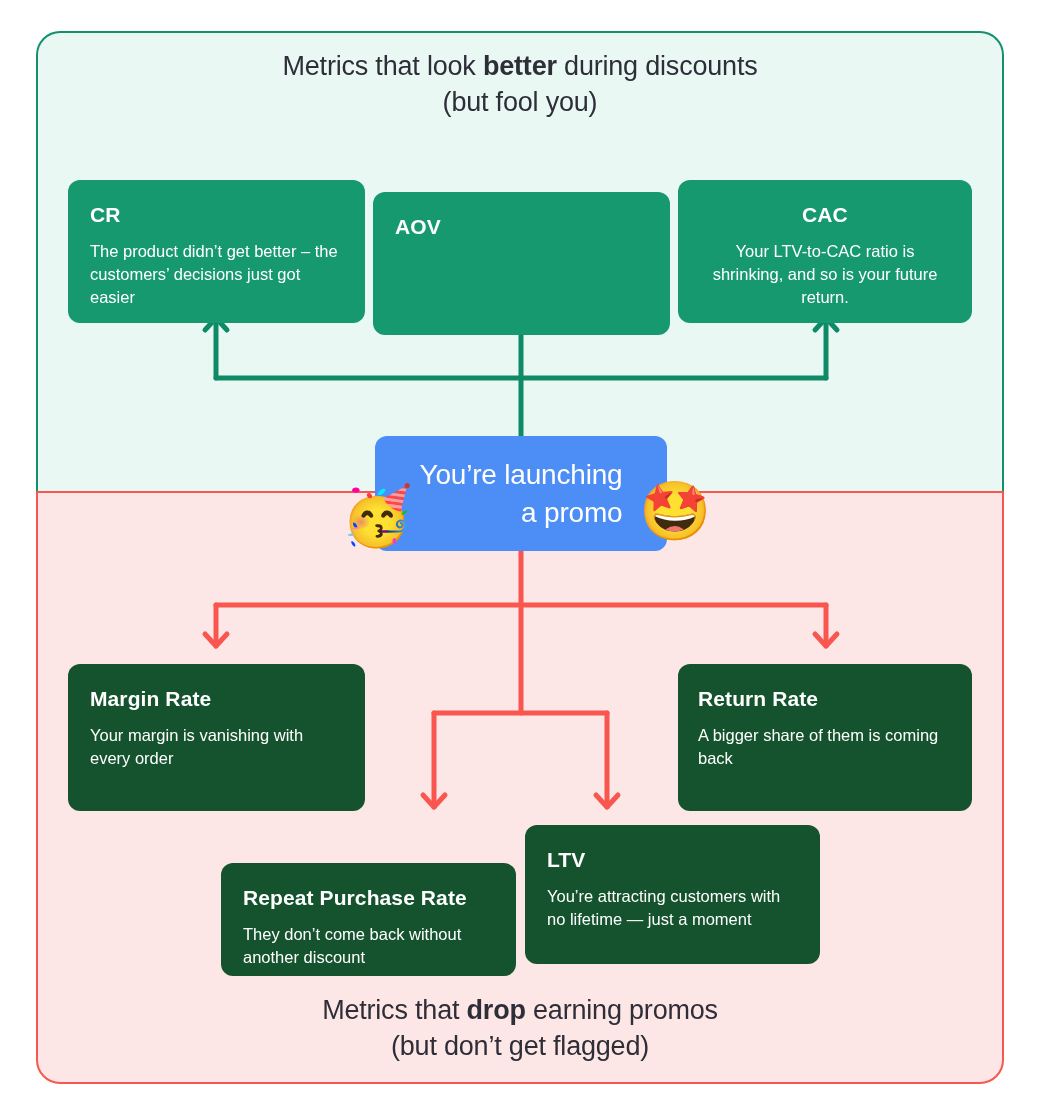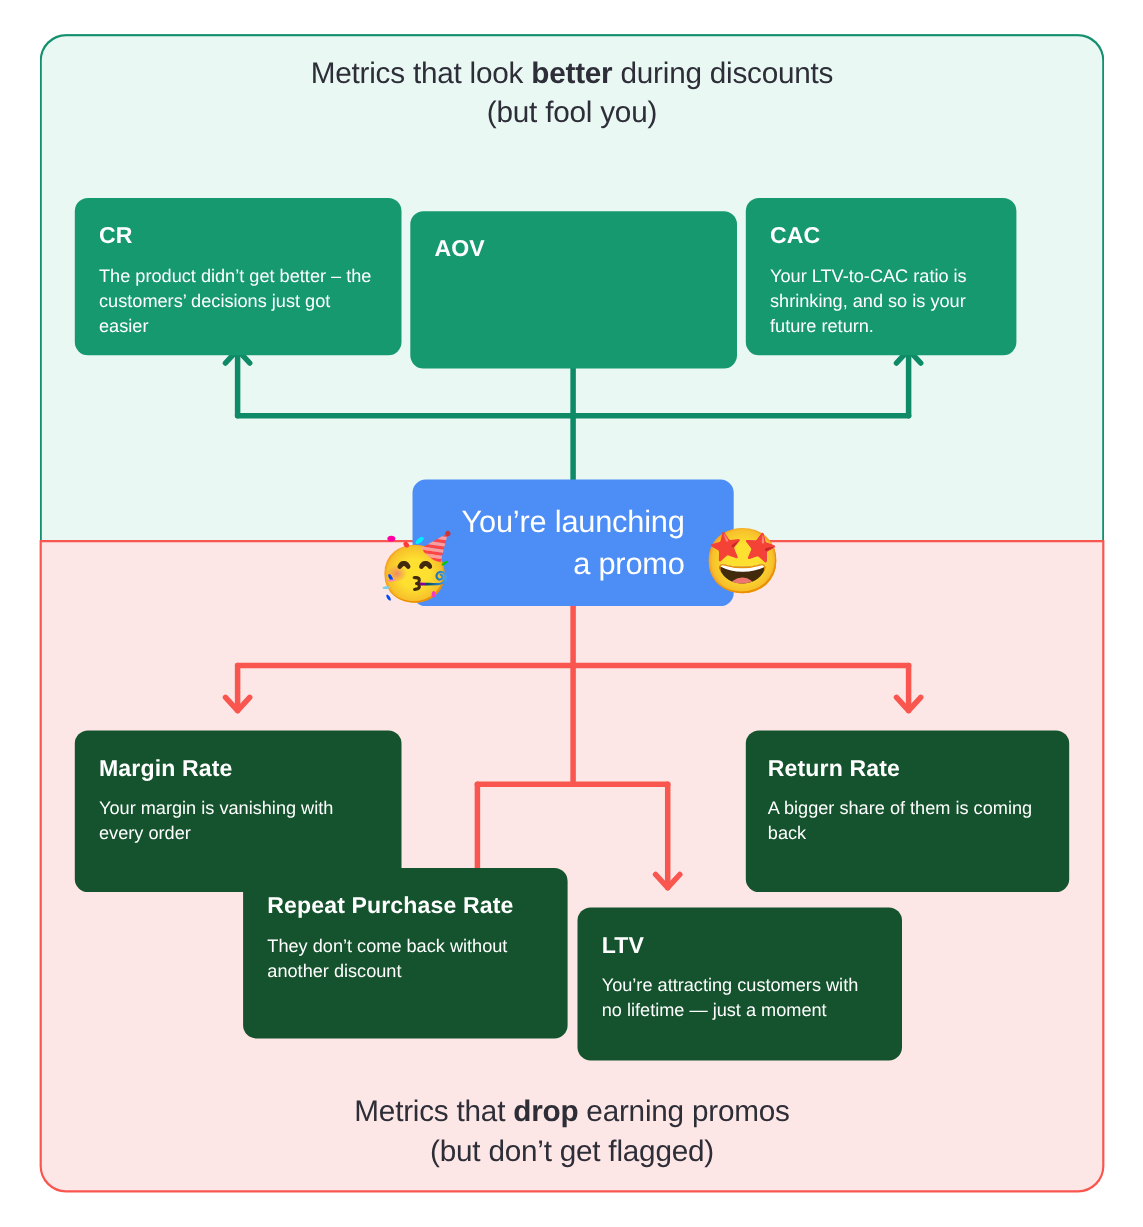--- a/index.html
+++ b/index.html
@@ -93,28 +93,28 @@
     line-height: 23px;
     margin: 0;
     font-weight: 400;
   }
   .card-green { background: #17996f; }
   .card-red   { background: #14532d; }
 
   
   .c-cr  { left: 68px;  top: 168px; width: 297px; height: 143px; }
   .c-aov { left: 373px; top: 180px; width: 297px; height: 143px; }
-  .c-cac { left: 678px; top: 168px; width: 246px; height: 143px; }
+  .c-cac { left: 678px; top: 168px; width: 294px; height: 143px; text-align: center; }
 
   
   .c-margin { left: 68px;  top: 652px; width: 297px; height: 147px; }
   .c-return { left: 678px; top: 652px; width: 294px; height: 147px; padding-left: 20px; }
 
   
-  .c-repeat { left: 221px; top: 777px; width: 295px; height: 155px; }
+  .c-repeat { left: 221px; top: 851px; width: 295px; height: 113px; }
   .c-ltv    { left: 525px; top: 813px; width: 295px; height: 139px; }
 
   
   .promo-node {
     position: absolute;
     left: 375px;
     top: 436px;
     width: 292px;
     height: 115px;
     background: #4d8df6;

